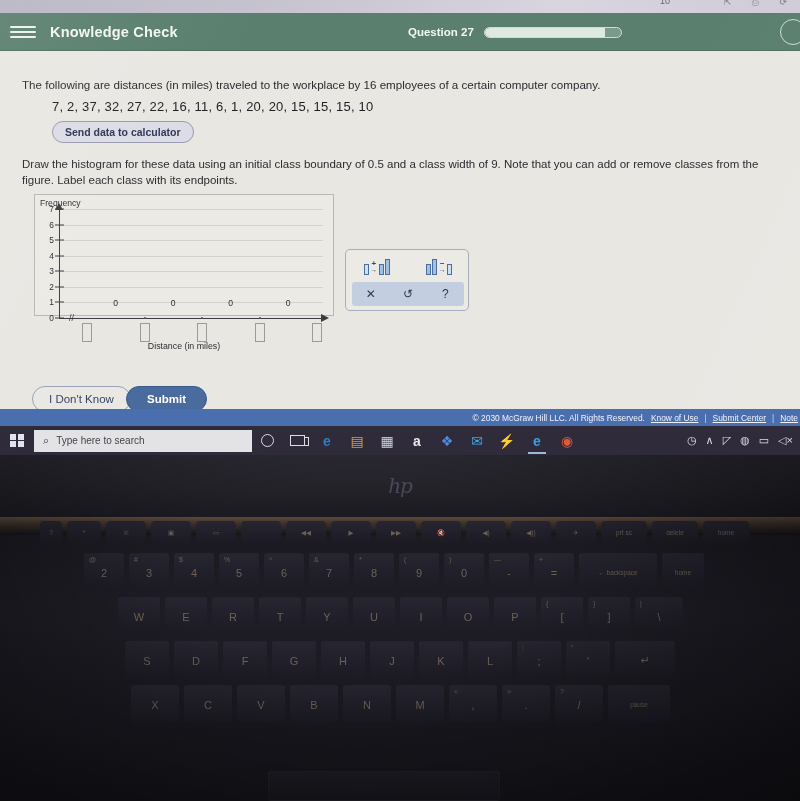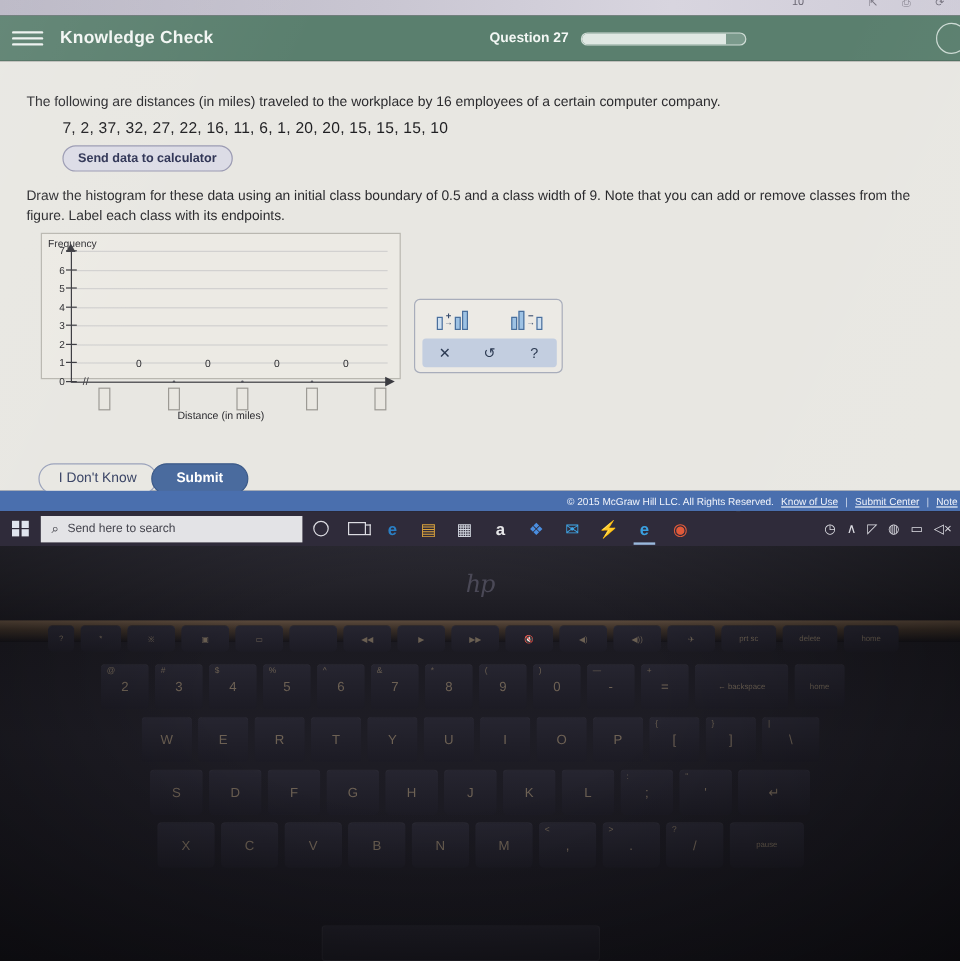--- a/index.html
+++ b/index.html
@@ -417,40 +417,40 @@
         <div class="tool-btn">?</div>
       </div>
     </div>
 
     <div class="btn-dontknow">I Don't Know</div>
     <div class="btn-submit">Submit</div>
     <div class="cursor-arrow"></div>
   </div>
 
   <div class="copyright-bar">
-    <span>© 2015 McGraw Hill LLC. All Rights Reserved.</span>
+    <span>© 2030 McGraw Hill LLC. All Rights Reserved.</span>
     <a>Know of Use</a>
     <span class="sep">|</span>
     <a>Submit Center</a>
     <span class="sep">|</span>
     <a>Note</a>
   </div>
 
   <div class="taskbar">
     <div class="start-btn">
       <span class="win-logo">
         <i></i>
           <i></i>
           <i></i>
           <i></i>
       </span>
     </div>
     <div class="search-box">
       <span class="mag">⌕</span>
-      <span class="ph">Send here to search</span>
+      <span class="ph">Type here to search</span>
     </div>
     <div class="tb-icon">
         <span class="circ-icon"></span>
       </div>
     <div class="tb-icon">
         <span class="taskview"></span>
       </div>
     <div id="tbApps" style="display:flex;align-items:center;">
         <div class="tb-icon">
           <span style="font-size: 14px; font-weight: 700; color: rgb(42, 127, 196);">e</span>

